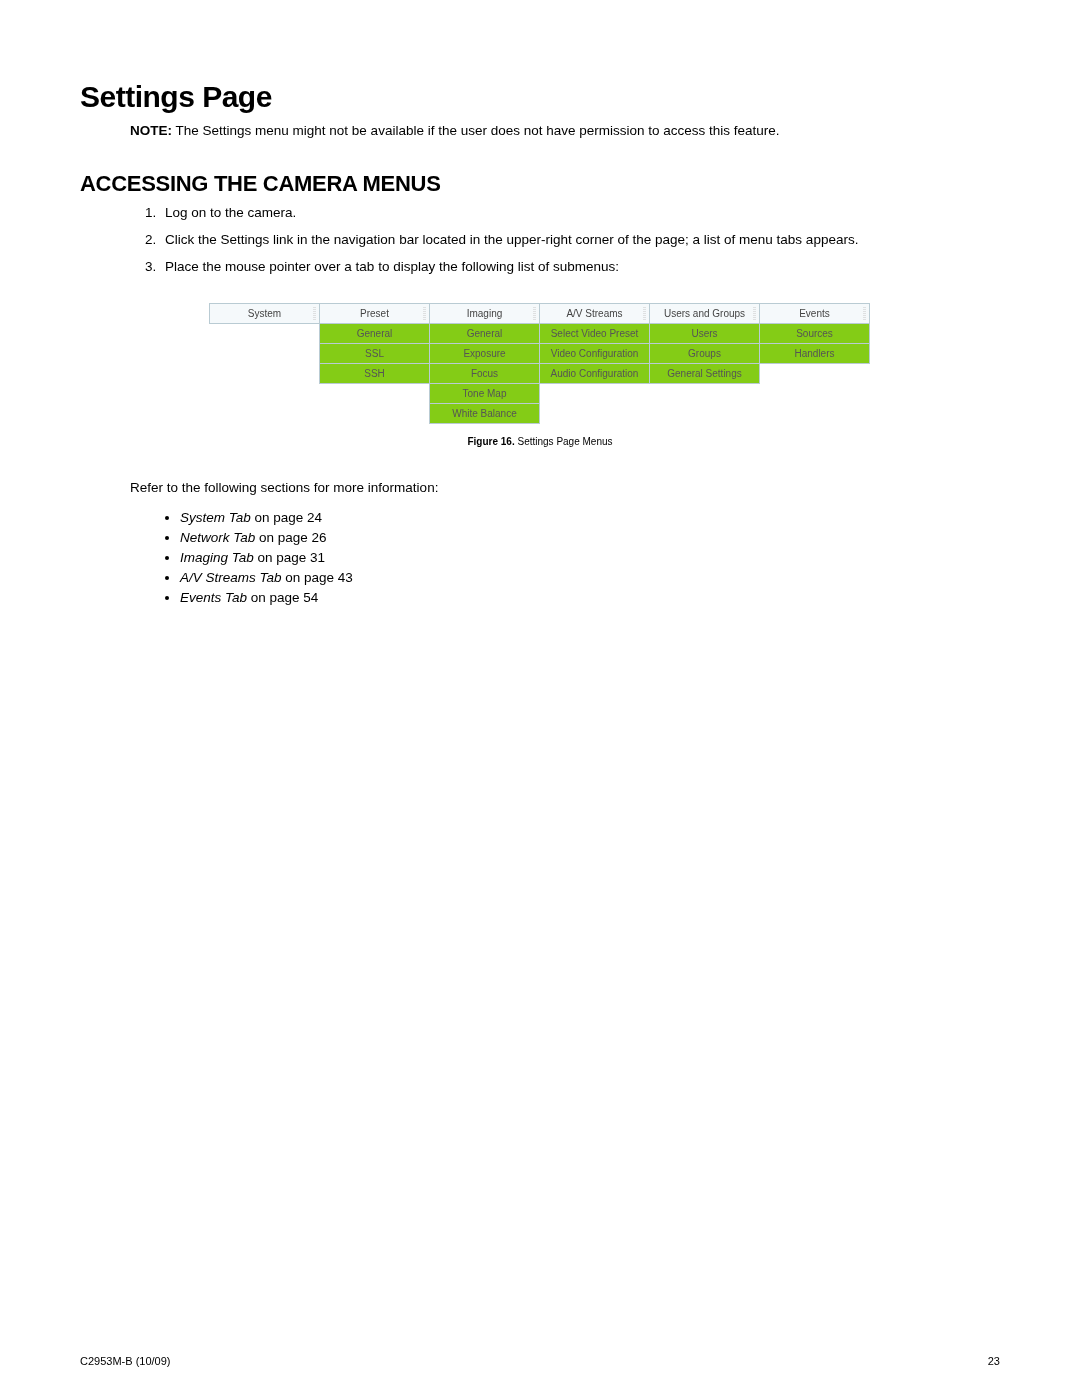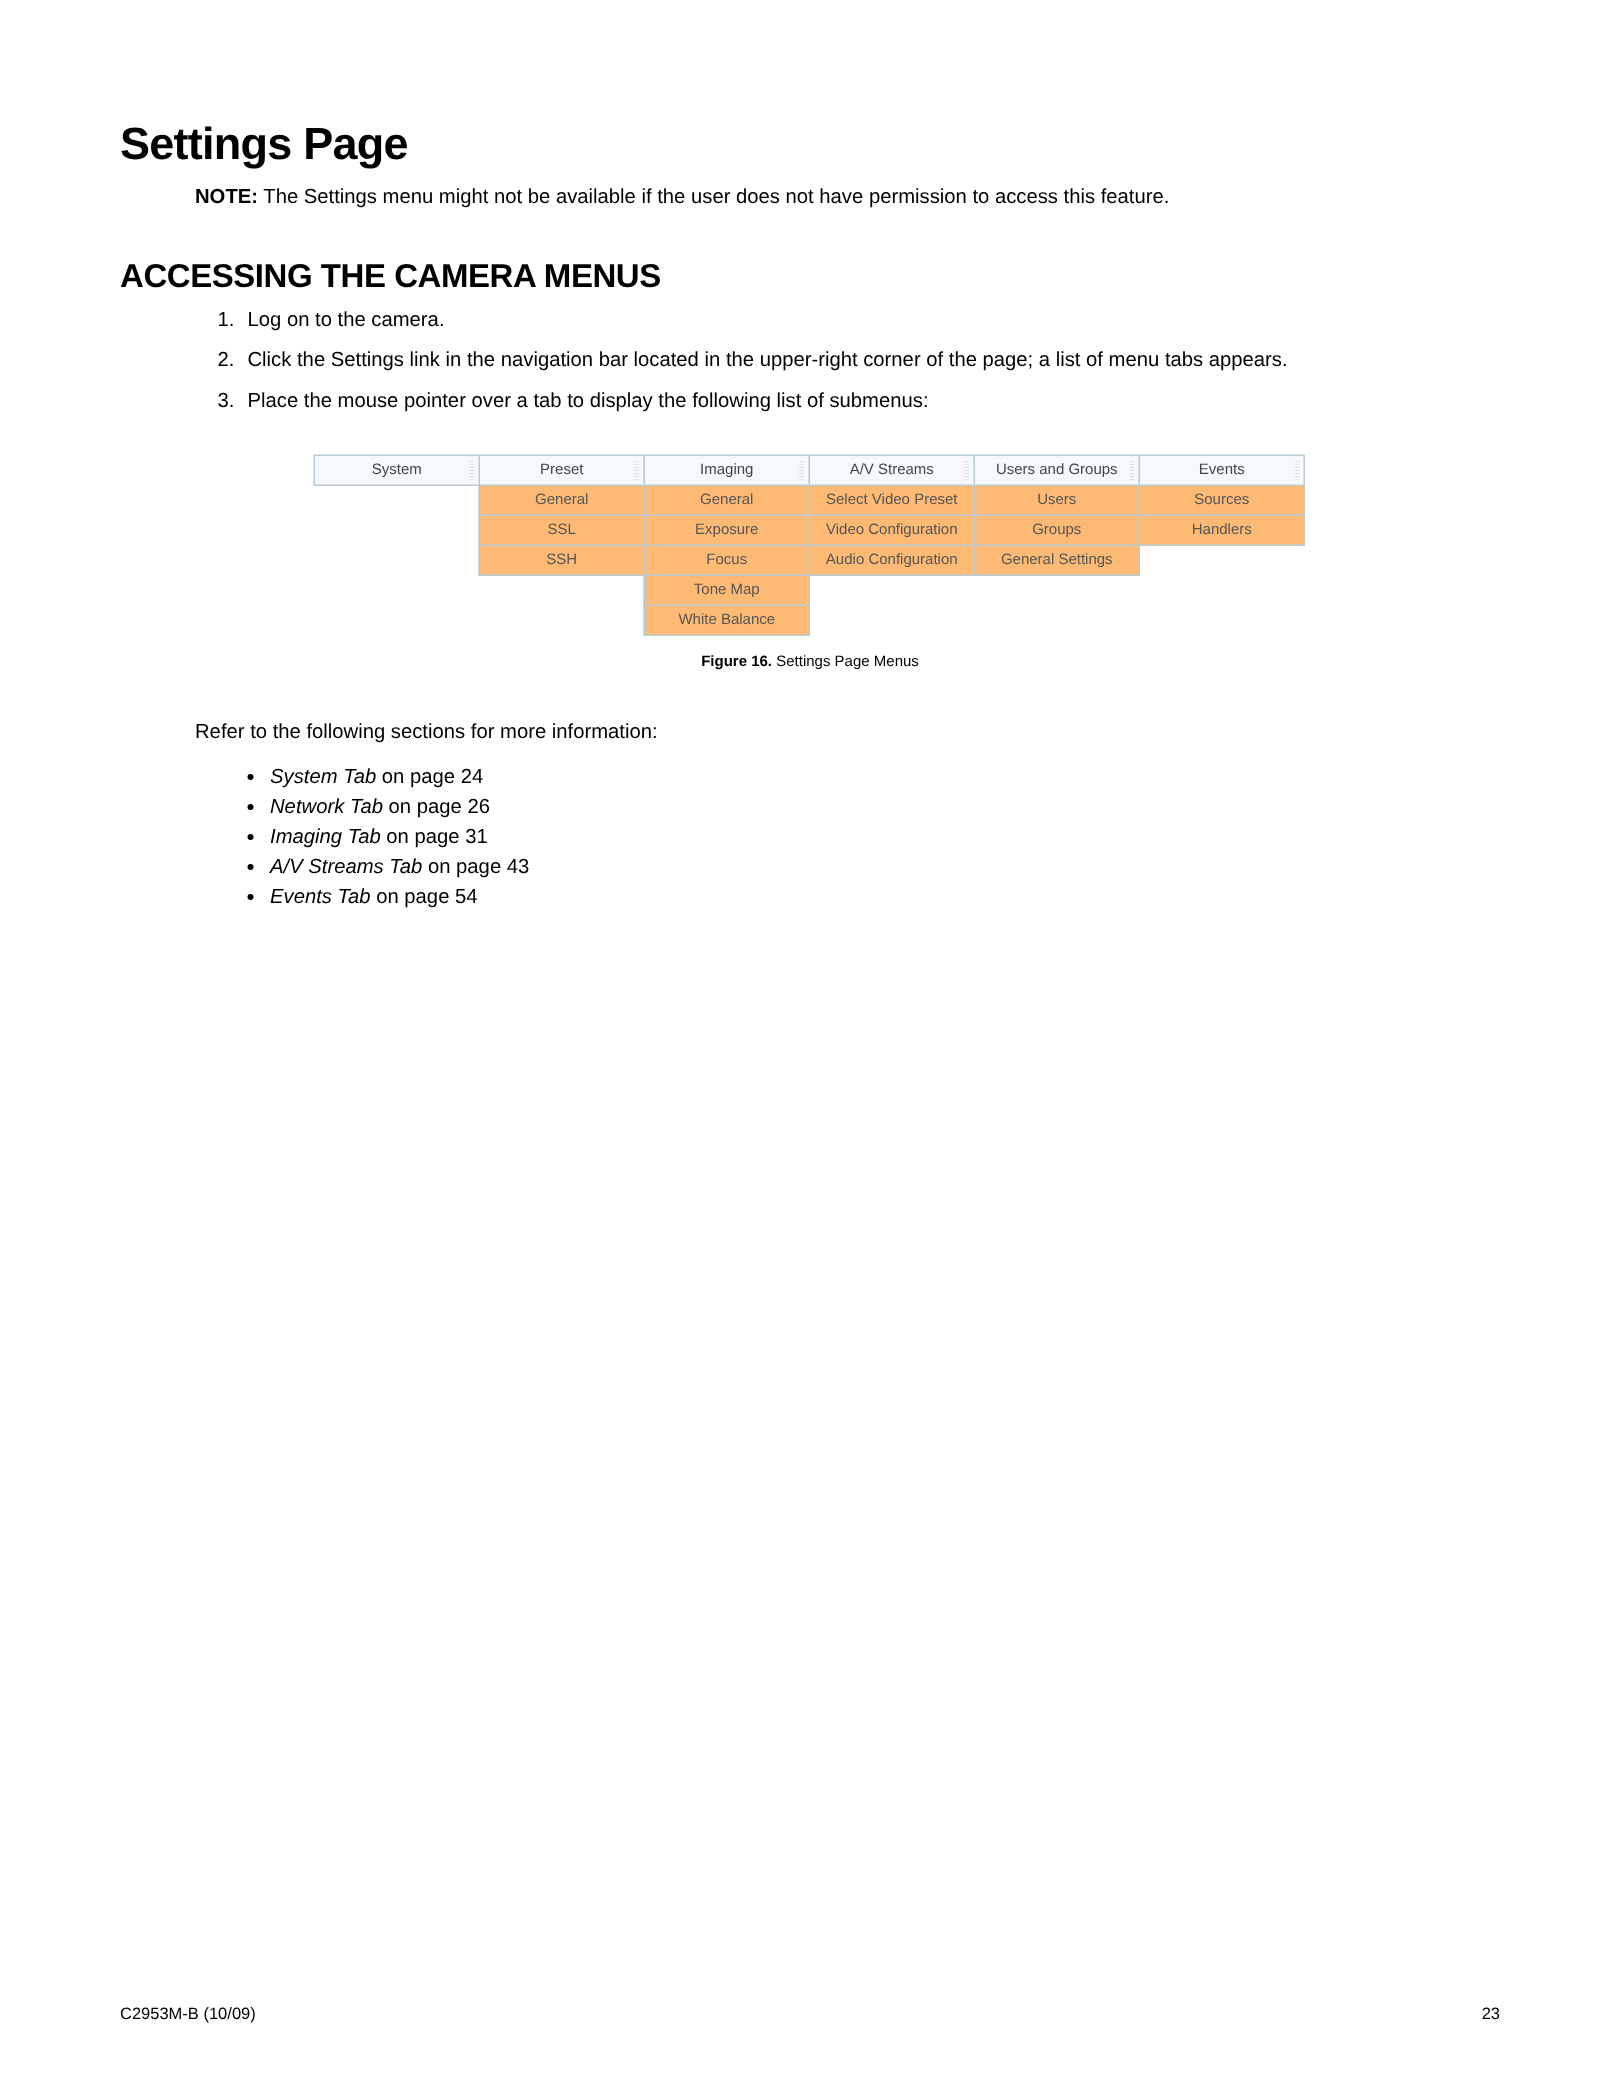--- a/index.html
+++ b/index.html
@@ -58,21 +58,21 @@
       display: grid;
       grid-template-columns: repeat(6, 110px);
       gap: 0;
     }
     .menu-cell {
       border: 1px solid #b9cbd3;
       font-size: 10px;
       color: #555;
       text-align: center;
       padding: 4px 2px;
-      background: #fdba74;
+      background: #84cc16;
       margin: -1px 0 0 -1px;
     }
     .menu-cell.header {
       background: #f5f9fb;
       color: #444;
       position: relative;
     }
     .menu-cell.header::after {
       content: "";
       position: absolute;
@@ -104,21 +104,21 @@
     ul.refs li {
       margin-bottom: 5px;
     }
     ul.refs li .ref-title {
       font-style: italic;
     }
     .footer {
       position: absolute;
       left: 80px;
       right: 80px;
-      bottom: 48px;
+      bottom: 30px;
       font-size: 11px;
       display: flex;
       justify-content: space-between;
     }
   </style>
 </head>
 <body>
 
 <h1 class="title">Settings Page</h1>
 

